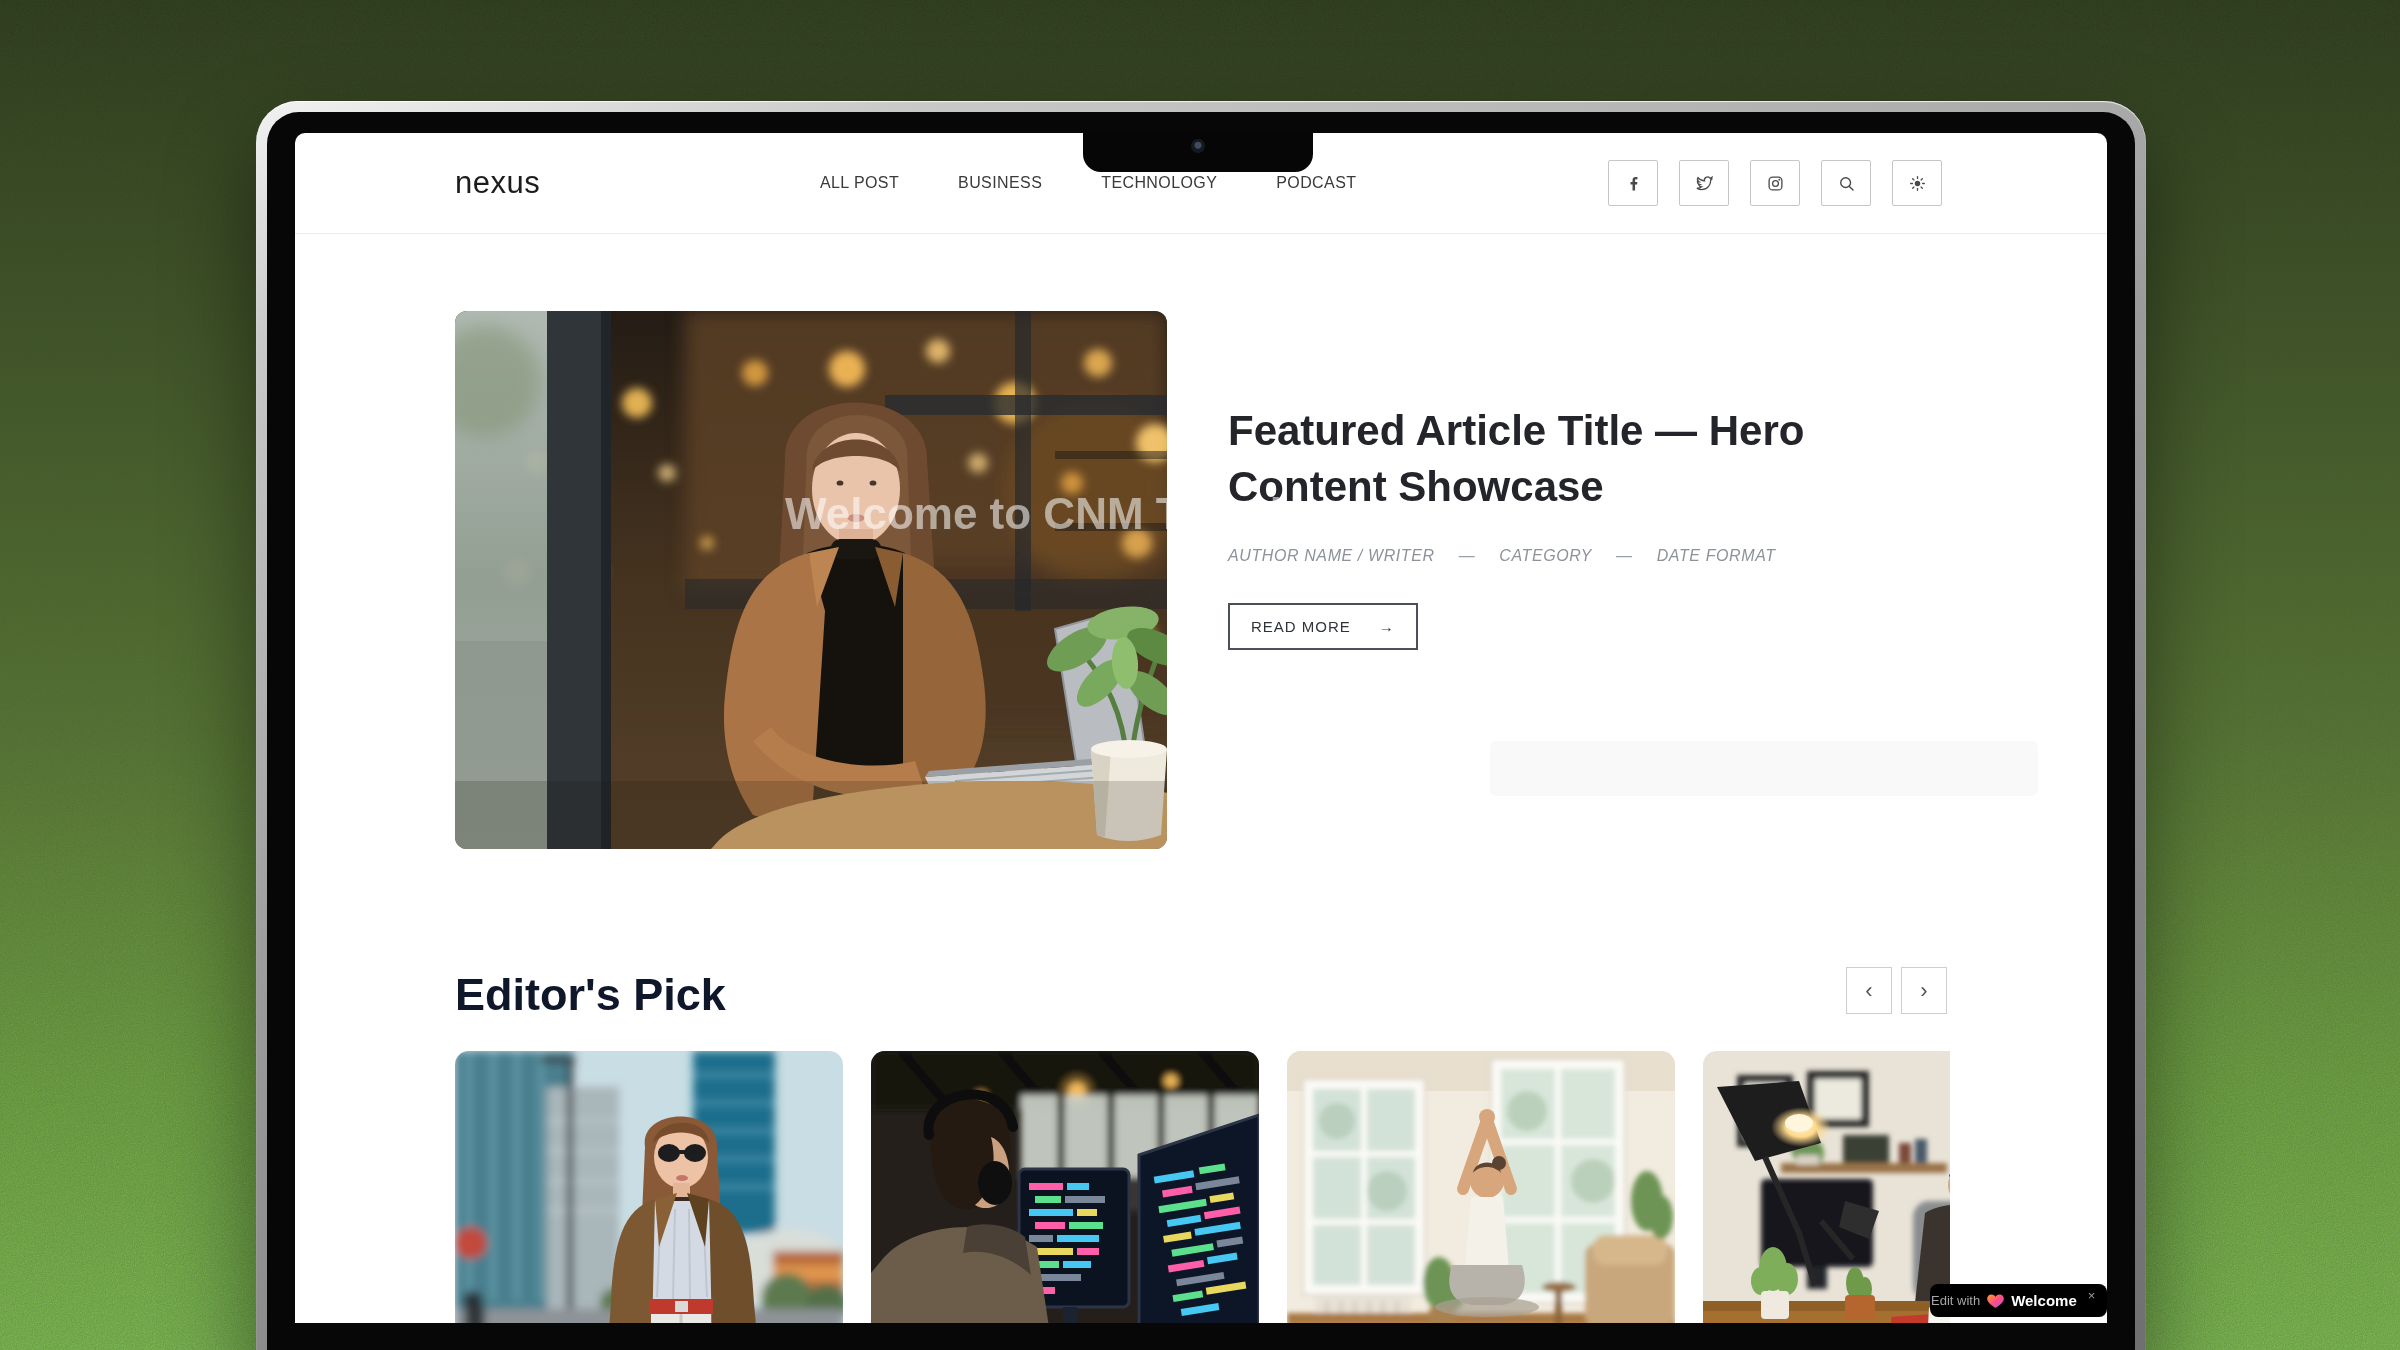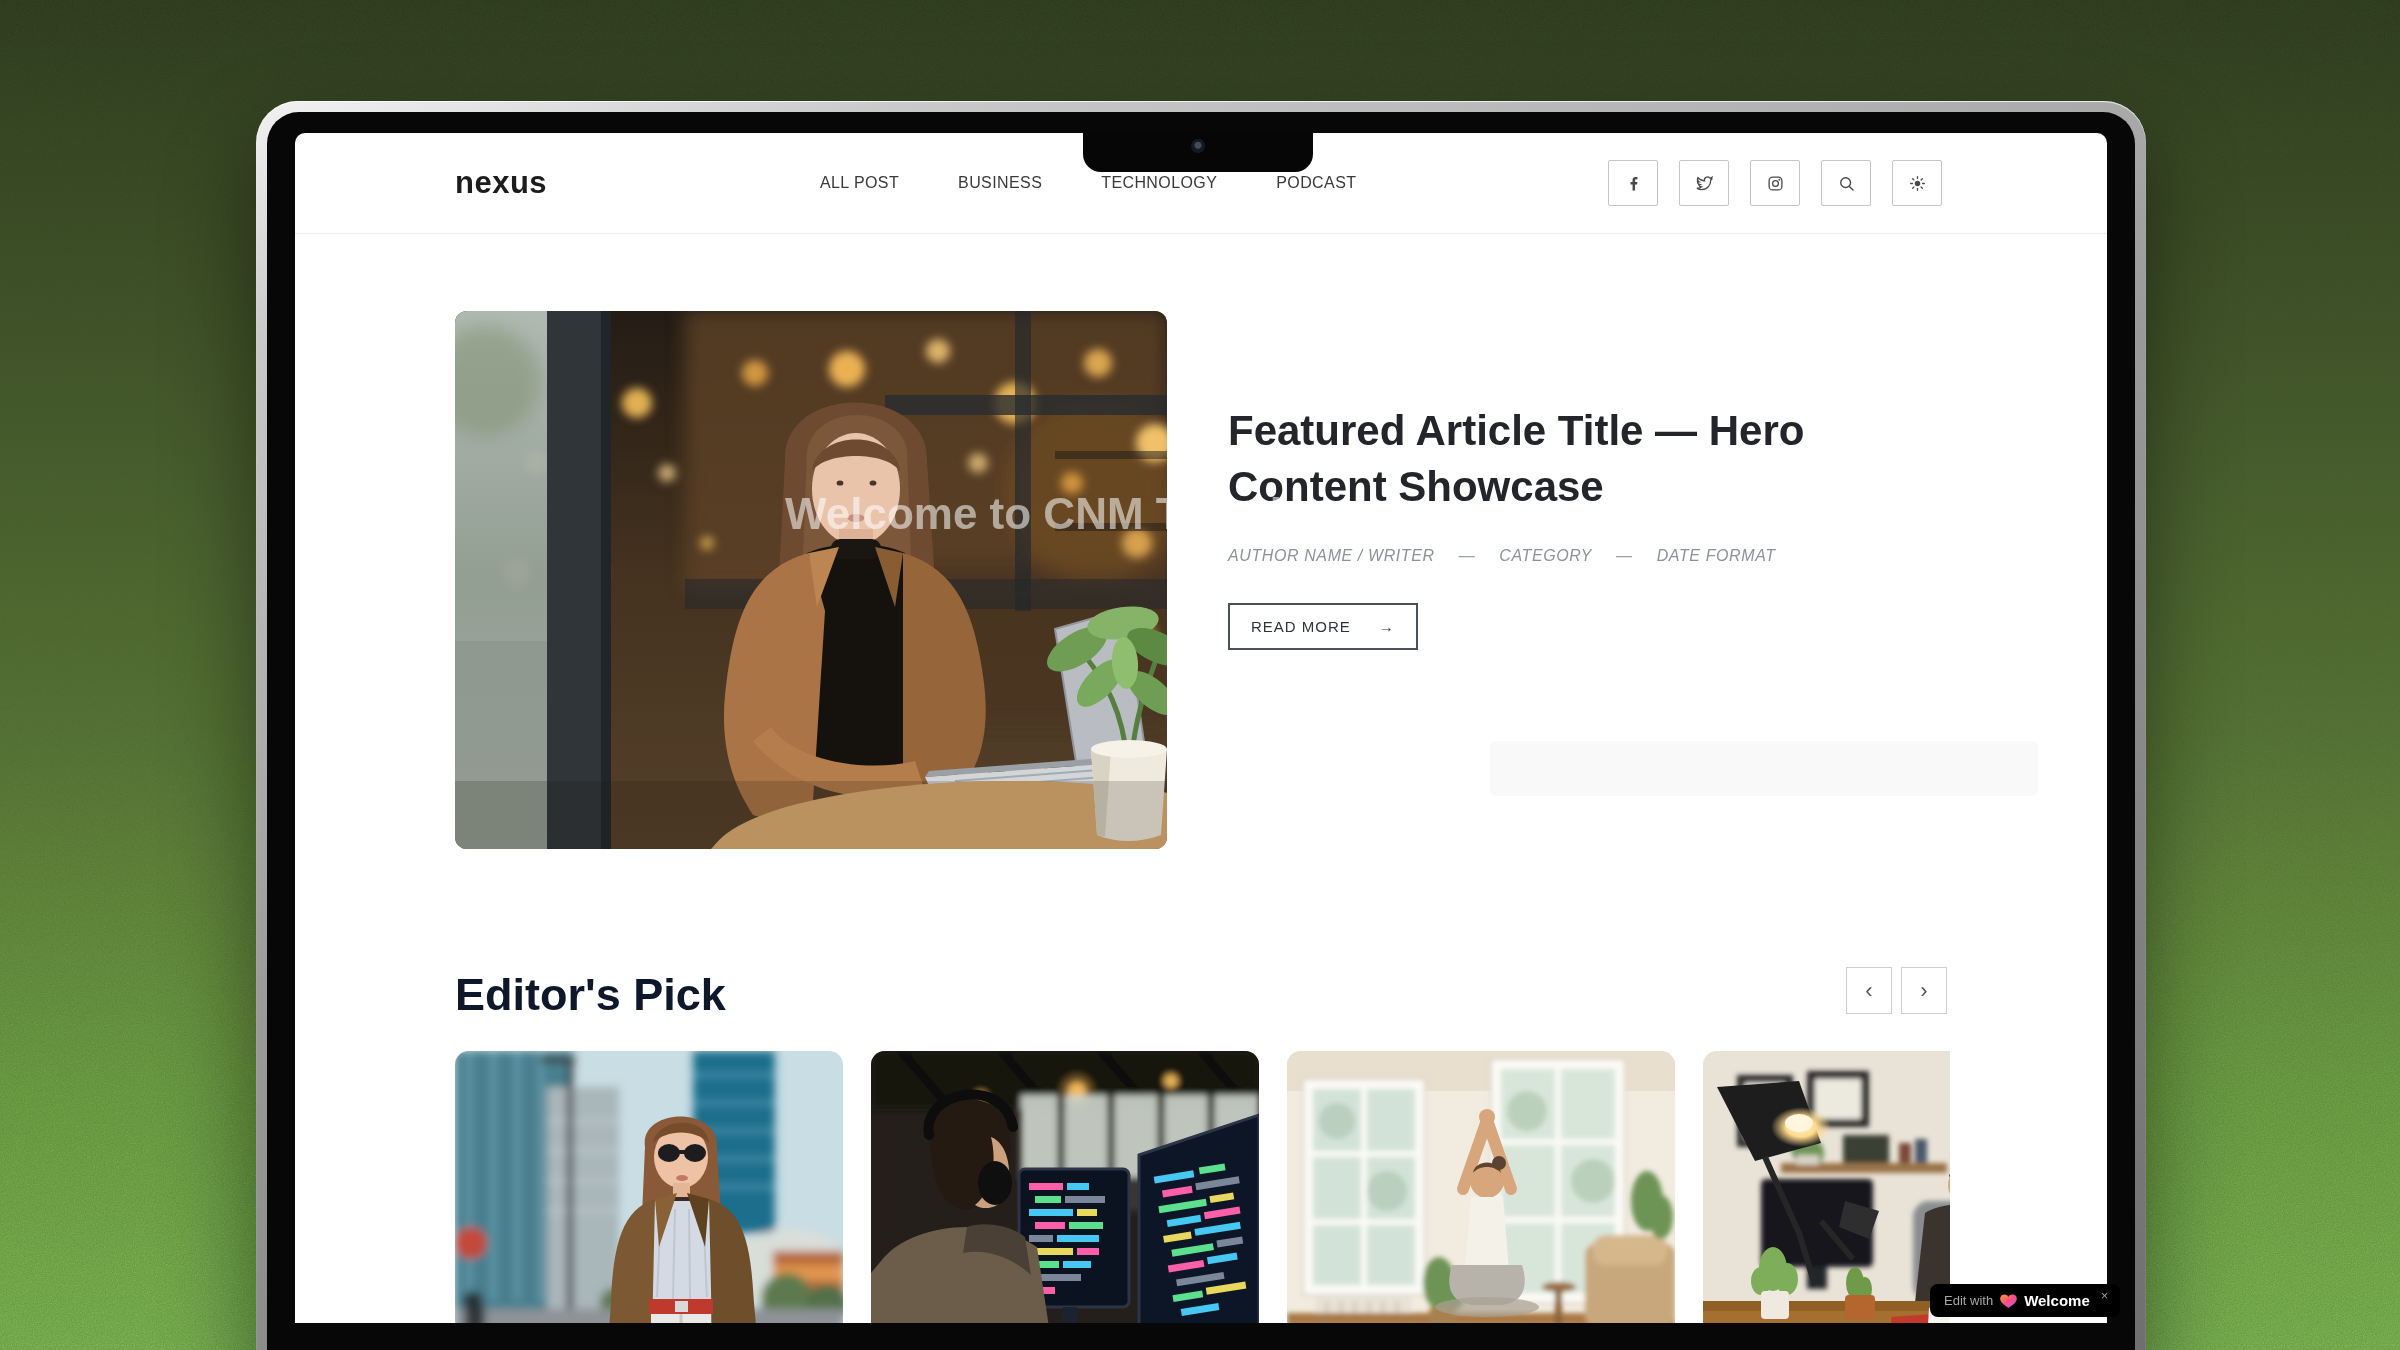--- a/index.html
+++ b/index.html
@@ -15,21 +15,21 @@
           box-shadow:0 40px 90px rgba(0,0,0,.45), inset 0 1px 1px rgba(255,255,255,.8);}
   .bezel{position:relative;width:100%;height:100%;background:#070707;border-radius:32px 32px 0 0;
          padding:21px 28px 0 28px;box-sizing:border-box;}
   .screen{position:relative;width:100%;height:1190px;background:#ffffff;border-radius:10px 10px 0 0;overflow:hidden;}
   .notch{position:absolute;left:788px;top:0;width:230px;height:39px;background:#060606;border-radius:0 0 18px 18px;z-index:50;}
   .camera{position:absolute;left:108px;top:6px;width:14px;height:14px;border-radius:50%;
           background:radial-gradient(circle at 50% 45%,#3d4d5e 0 3px,#16191d 4px);}
   
   .hdr{position:relative;height:100px;border-bottom:1px solid #ededed;}
   .logo{position:absolute;left:160px;top:50%;transform:translateY(-50%);
-        font-size:31px;font-weight:bold;letter-spacing:.5px;color:#1c1c1c;cursor:pointer;}
+        font-size:31px;font-weight:normal;letter-spacing:.5px;color:#1c1c1c;cursor:pointer;}
   .nav{position:absolute;left:525px;top:0;height:100%;display:flex;align-items:center;gap:59px;}
   .nav span{font-size:16px;letter-spacing:.4px;color:#3a3a3a;cursor:pointer;white-space:nowrap;}
   .social{position:absolute;right:165px;top:50%;transform:translateY(-50%);display:flex;gap:21px;}
   .sbtn{width:48px;height:44px;border:1px solid #c6c6c6;border-radius:2px;background:#fff;
         display:flex;align-items:center;justify-content:center;cursor:pointer;}
   .sbtn svg{width:21px;height:21px;}
   
   .hero{position:relative;margin:77px 160px 0 160px;height:538px;}
   .hero-img{position:absolute;left:0;top:0;width:712px;height:538px;border-radius:12px;overflow:hidden;cursor:pointer;}
   .hero-txt{position:absolute;left:773px;top:0;width:714px;}
@@ -46,21 +46,21 @@
   .ed{position:relative;margin:0 160px;}  
   .ed-bar{position:relative;margin-top:118px;height:46px;}
   .ed-title{position:absolute;left:0;top:2px;font-size:45px;font-weight:bold;color:#0f172a;}
   .ed-navs{position:absolute;right:0;top:0;display:flex;gap:9px;}
   .chev{width:44px;height:45px;border:1px solid #cfcfcf;background:#fff;display:flex;align-items:center;
         justify-content:center;font-size:22px;color:#555;cursor:pointer;}
   .cards{margin-top:38px;display:flex;gap:28px;width:1495px;overflow:hidden;}
   .card{flex:0 0 388px;height:330px;border-radius:14px;overflow:hidden;cursor:pointer;}
   .card svg{display:block;}
   
-  .lov{position:absolute;left:1930px;top:1284px;height:33px;padding:0 12px 0 14px;background:#000;
+  .lov{position:absolute;left:1930px;top:1284px;height:33px;padding:0 12px 0 1px;background:#000;
        border-radius:8px;display:flex;align-items:center;gap:7px;z-index:99;cursor:pointer;}
   .lov .pre{font-size:13px;color:#a6a6a6;}
   .lov .brand{font-size:15px;font-weight:bold;color:#fff;}
   .lov .x{font-size:13px;color:#9c9c9c;margin-left:4px;transform:translateY(-5px);cursor:pointer;}
 </style>
 </head>
 <body>
 
 <div class="stage">
 

